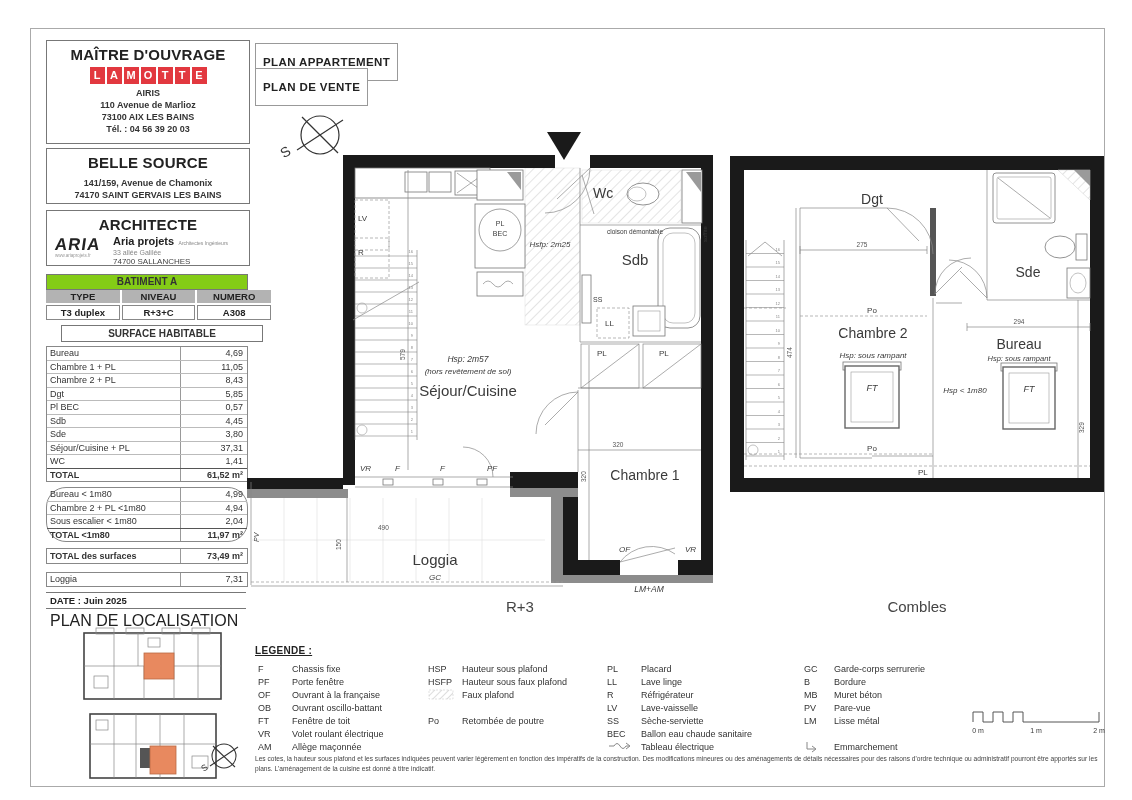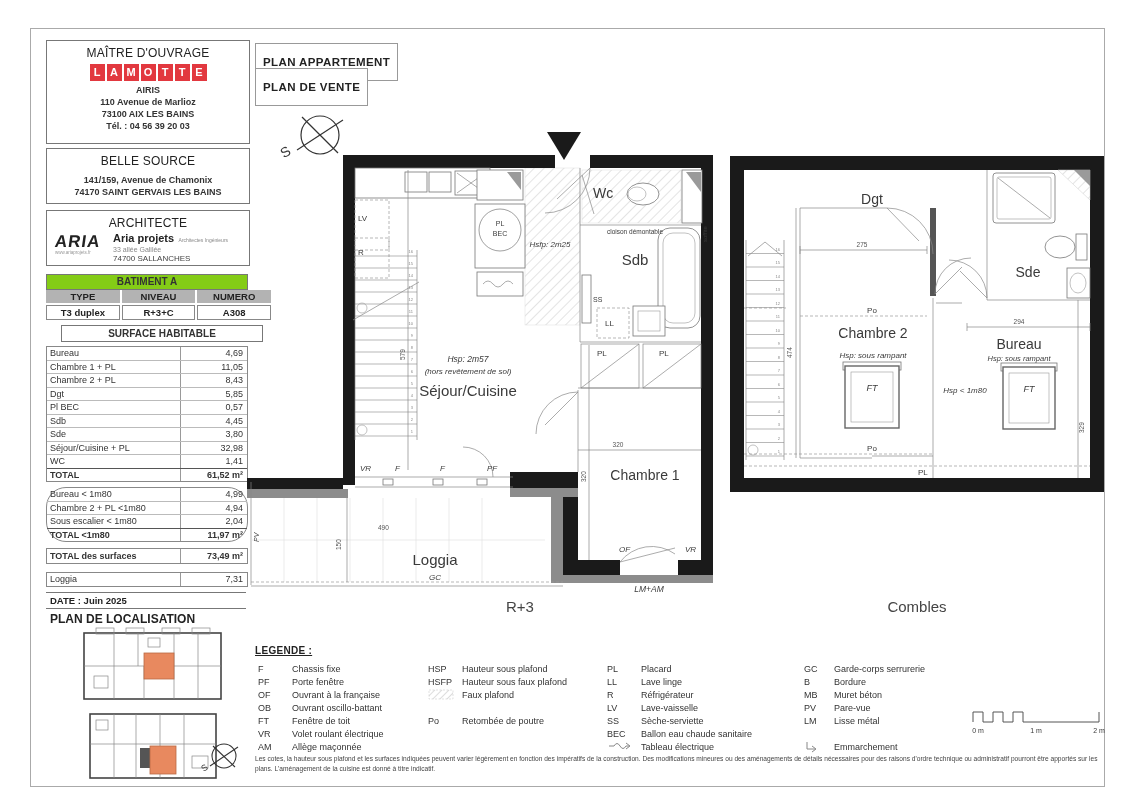--- a/index.html
+++ b/index.html
@@ -1,20 +1,20 @@
 <!DOCTYPE html>
 <html><head>
 <meta charset="utf-8">
 <style>
   html,body{margin:0;padding:0;background:#fff;}
   #sheet{position:relative;width:1132px;height:800px;background:#fff;overflow:hidden;
          font-family:"Liberation Sans",sans-serif;color:#333;}
   .frame{position:absolute;left:30px;top:28px;width:1073px;height:757px;border:1px solid #aaa;}
   .sbox{position:absolute;left:46px;width:202px;border:1px solid #777;background:#fff;text-align:center;}
-  .sbox .ttl{font-weight:normal;font-size:12px;color:#222;margin-top:5px;letter-spacing:.2px;}
+  .sbox .ttl{font-weight:bold;font-size:15px;color:#222;margin-top:5px;letter-spacing:.2px;}
   .addr{font-size:9px;font-weight:bold;color:#333;line-height:12px;}
   .logo-lamotte{display:flex;justify-content:center;gap:2px;margin:4px 0 3px 0;}
   .logo-lamotte span{display:block;width:15px;height:17px;background:#e2383f;color:#fff;
       font-weight:bold;font-size:11px;line-height:17px;text-align:center;}
   .aria-row{display:flex;align-items:flex-start;text-align:left;padding:2px 6px 4px 8px;}
   .aria-logo{width:58px;position:relative;}
   .aria-mark{font-weight:bold;font-size:17px;letter-spacing:1px;color:#222;transform:skewX(-8deg);}
   .aria-web{font-size:4.5px;color:#999;margin-top:-2px;}
   .aria-right{flex:1;line-height:9px;}
   .firm{font-size:11px;font-weight:bold;color:#222;}
@@ -32,21 +32,21 @@
   .stitle{position:absolute;left:61px;width:200px;border:1px solid #777;font-weight:bold;
       font-size:10px;text-align:center;height:15px;line-height:15px;}
   .sgroup{position:absolute;left:46px;width:200px;border:1px solid #888;}
   .srow{display:flex;border-top:1px solid #bbb;height:12.5px;line-height:12.5px;font-size:9px;}
   .srow:first-child{border-top:none;}
   .srow .lab{flex:1;padding-left:3px;border-right:1px solid #999;text-align:left;}
   .srow .val{width:62px;text-align:right;padding-right:4px;}
   .srow.tot{font-weight:bold;border-top:1px solid #555;font-size:9px;}
   .daterow{position:absolute;left:46px;width:196px;border-top:1px solid #777;border-bottom:1px solid #777;
       font-size:9.5px;font-weight:bold;color:#222;text-align:left;padding:2px 0 2px 4px;}
-  .loclabel{position:absolute;left:50px;font-size:12px;font-weight:bold;color:#222;text-align:left;}
+  .loclabel{position:absolute;left:50px;font-size:16px;font-weight:normal;color:#222;text-align:left;}
   
   .ptitle{position:absolute;border:1px solid #999;background:#fff;color:#222;
       font-size:11.5px;font-weight:600;letter-spacing:.4px;padding:12px 7px;}
   .plan-name{position:absolute;font-size:15px;color:#444;}
   
   .legend{position:absolute;left:255px;top:645px;width:855px;font-size:9px;color:#333;}
   .ltitle{font-weight:bold;font-size:10px;color:#222;text-decoration:underline;letter-spacing:.3px;}
   .lcol{position:absolute;top:18px;}
   .lrow{height:13px;line-height:13px;display:flex;}
   .labbr{width:34px;flex:none;}
@@ -147,21 +147,21 @@
     <div class="srow">
         <span class="lab">Sdb</span>
         <span class="val">4,45</span>
       </div>
     <div class="srow">
         <span class="lab">Sde</span>
         <span class="val">3,80</span>
       </div>
     <div class="srow">
         <span class="lab">Séjour/Cuisine + PL</span>
-        <span class="val">32,98</span>
+        <span class="val">37,31</span>
       </div>
     <div class="srow">
         <span class="lab">WC</span>
         <span class="val">1,41</span>
       </div>
     <div class="srow tot">
         <span class="lab">TOTAL</span>
         <span class="val">61,52 m²</span>
       </div>
   </div>

